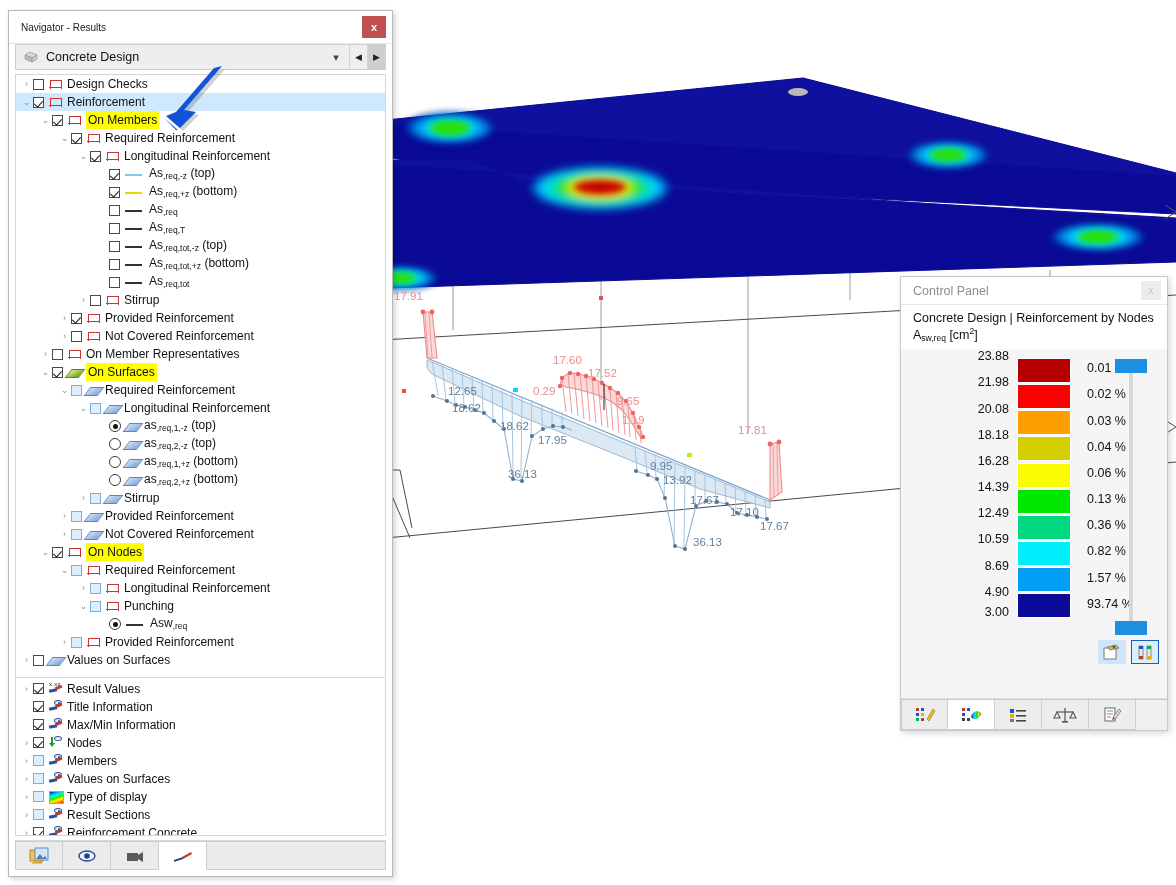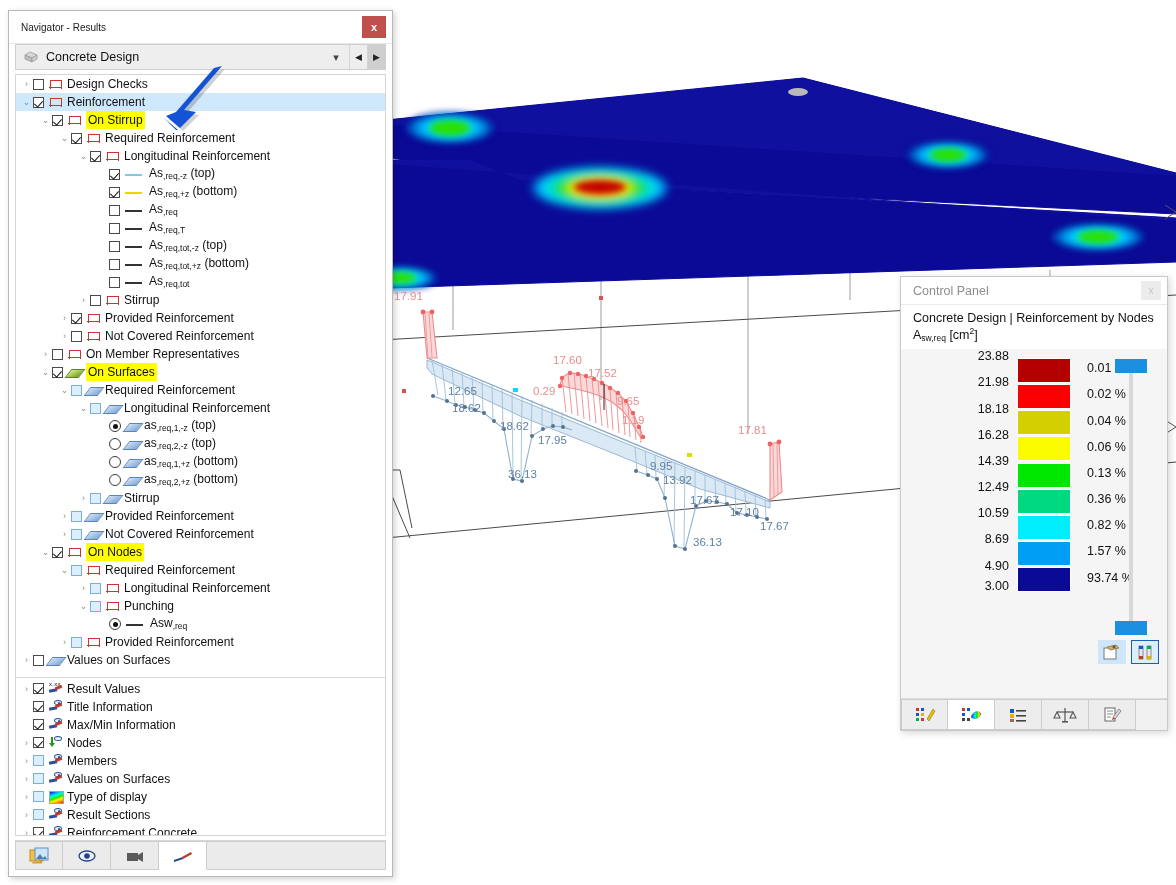--- a/index.html
+++ b/index.html
@@ -503,21 +503,21 @@
           <div class="row selected" style="padding-left:4px">
             <span class="twisty">⌄</span>
             <span class="cb checked"></span>
             <span class="icn icn-member"></span>
             <span class="label">Reinforcement</span>
           </div>
           <div class="row" style="padding-left:23px">
             <span class="twisty">⌄</span>
             <span class="cb checked"></span>
             <span class="icn icn-member"></span>
-            <span class="label hl">On Stirrup</span>
+            <span class="label hl">On Members</span>
           </div>
           <div class="row" style="padding-left:42px">
             <span class="twisty">⌄</span>
             <span class="cb checked"></span>
             <span class="icn icn-member"></span>
             <span class="label">Required Reinforcement</span>
           </div>
           <div class="row" style="padding-left:61px">
             <span class="twisty">⌄</span>
             <span class="cb checked"></span>
@@ -824,20 +824,25 @@
       <div class="legend" id="legend">
           <div class="lg-row">
             <span class="lg-val">23.88</span>
             <span class="lg-swatch" style="background:#b50000"></span>
             <span class="lg-pct">0.01 %</span>
           </div>
           <div class="lg-row">
             <span class="lg-val">21.98</span>
             <span class="lg-swatch" style="background:#fa0000"></span>
             <span class="lg-pct">0.02 %</span>
+          </div>
+          <div class="lg-row">
+            <span class="lg-val">20.08</span>
+            <span class="lg-swatch" style="background:#ff9e00"></span>
+            <span class="lg-pct">0.03 %</span>
           </div>
           <div class="lg-row">
             <span class="lg-val">18.18</span>
             <span class="lg-swatch" style="background:#d4cf00"></span>
             <span class="lg-pct">0.04 %</span>
           </div>
           <div class="lg-row">
             <span class="lg-val">16.28</span>
             <span class="lg-swatch" style="background:#fcfc00"></span>
             <span class="lg-pct">0.06 %</span>

